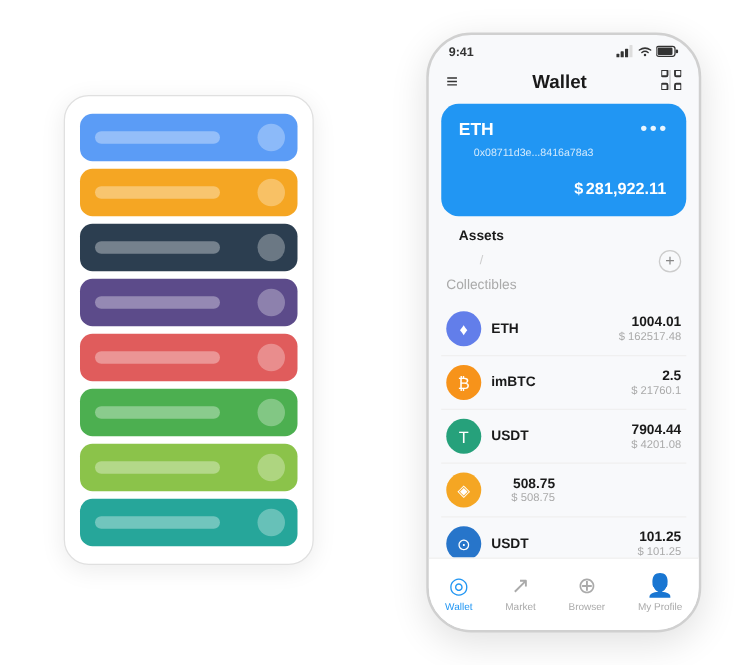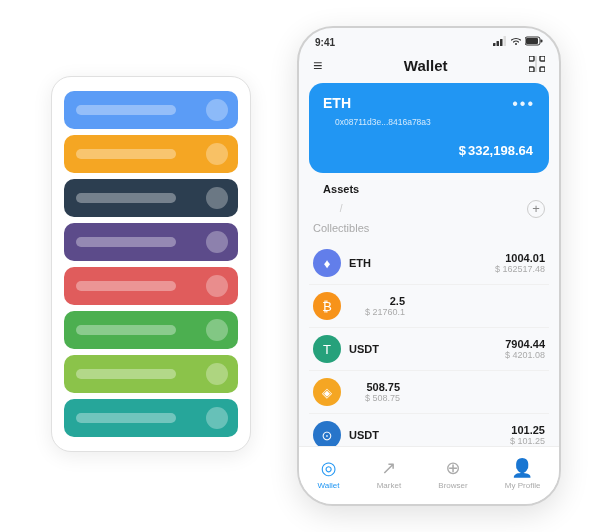--- a/index.html
+++ b/index.html
@@ -67,21 +67,21 @@
       height: 10px;
       border-radius: 5px;
       background: rgba(255,255,255,0.35);
     }
 
     
     .phone {
       position: absolute;
       right: 20px;
       top: 10px;
-      width: 264px;
+      width: 220px;
       height: 480px;
       border: 2px solid #d0d0d0;
       border-radius: 36px;
       background: #f8f9fb;
       overflow: hidden;
       box-shadow: 0 8px 30px rgba(0,0,0,0.12);
     }
 
     .phone-status-bar {
       display: flex;
@@ -396,21 +396,21 @@
       </span>
     </div>
 
     <div class="wallet-card">
       <div class="wallet-card-header">
         <span class="wallet-coin-name">ETH</span>
         <span class="wallet-more">•••</span>
       </div>
       <div class="wallet-address">0x08711d3e...8416a78a3</div>
       <div class="wallet-balance">
-        <span>$</span><span>332,198.64</span>
+        <span>$</span><span>281,922.11</span>
       </div>
     </div>
 
     <div class="assets-header">
       <div class="assets-tabs">
         <span class="assets-tab-active">Assets</span>
         <span class="assets-tab-divider">/</span>
         <span class="assets-tab-inactive">Collectibles</span>
       </div>
       <div class="assets-add">
@@ -422,20 +422,21 @@
     <div class="asset-item">
       <div class="asset-icon" style="background:#627eea; color:#fff; font-size:13px;">♦</div>
       <span class="asset-name">ETH</span>
       <div class="asset-amounts">
         <div class="asset-amount-primary">1004.01</div>
         <div class="asset-amount-secondary">$ 162517.48</div>
       </div>
     </div>
         <div class="asset-item">
       <div class="asset-icon" style="background:#f7931a; color:#fff; font-size:13px;">₿</div>
+      <span class="asset-name">imBTC</span>
       <div class="asset-amounts">
         <div class="asset-amount-primary">2.5</div>
         <div class="asset-amount-secondary">$ 21760.1</div>
       </div>
     </div>
         <div class="asset-item">
       <div class="asset-icon" style="background:#26a17b; color:#fff; font-size:13px;">T</div>
       <span class="asset-name">USDT</span>
       <div class="asset-amounts">
         <div class="asset-amount-primary">7904.44</div>

